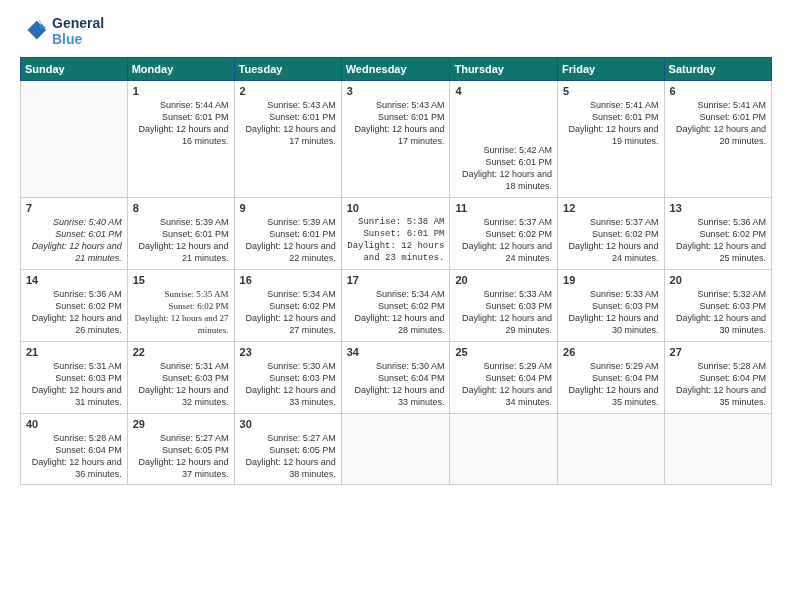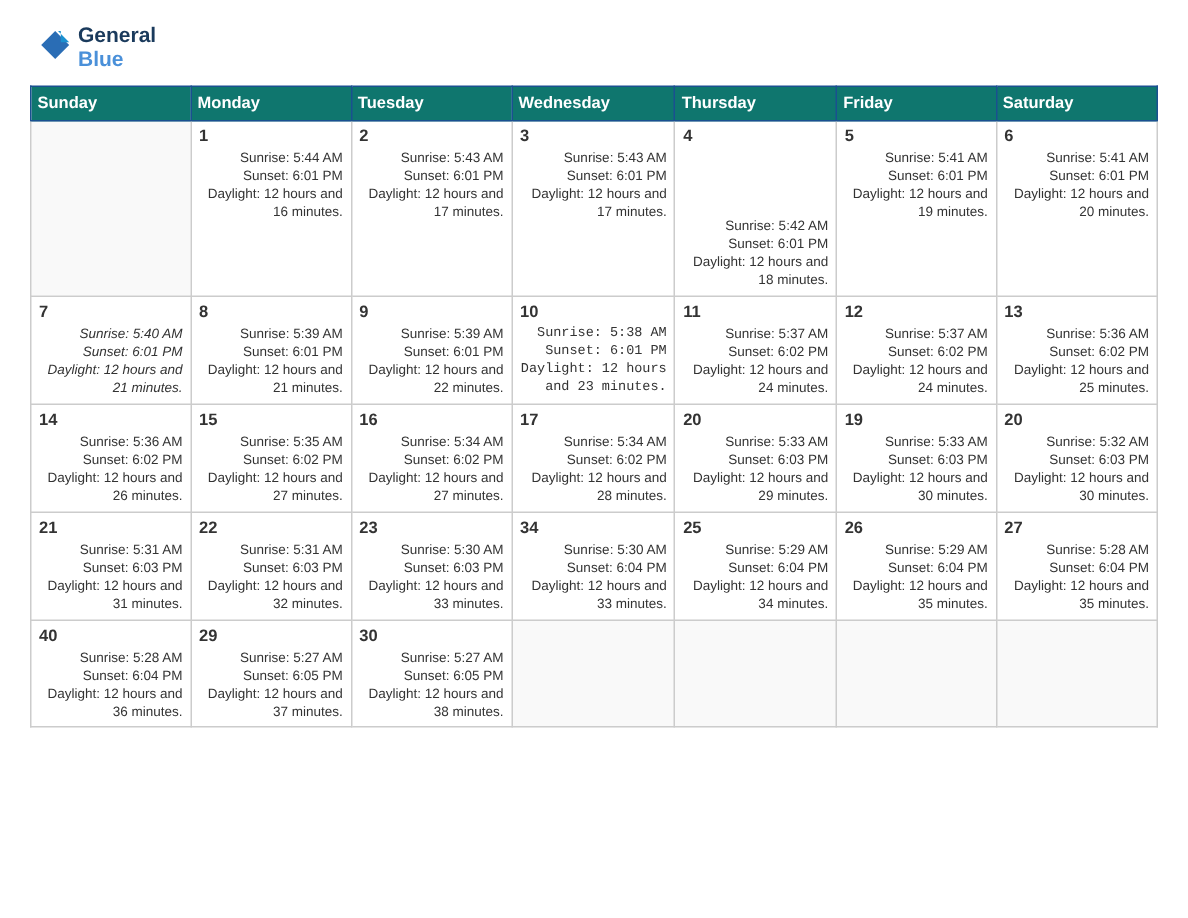--- a/index.html
+++ b/index.html
@@ -202,21 +202,21 @@
         </tr>
         <tr>
           <td>
             <div class="day-num">14</div>
             <div class="day-info" style="white-space: pre-line;">Sunrise: 5:36 AM
 Sunset: 6:02 PM
 Daylight: 12 hours and 26 minutes.</div>
           </td>
           <td>
             <div class="day-num">15</div>
-            <div class="day-info" style="white-space: pre-line;">Sunrise: 5:35 AM
+            <div class="day-info" style="white-space: pre-line; font-family: Liberation Serif, serif;">Sunrise: 5:35 AM
 Sunset: 6:02 PM
 Daylight: 12 hours and 27 minutes.</div>
           </td>
           <td>
             <div class="day-num">16</div>
             <div class="day-info" style="white-space: pre-line;">Sunrise: 5:34 AM
 Sunset: 6:02 PM
 Daylight: 12 hours and 27 minutes.</div>
           </td>
           <td>

